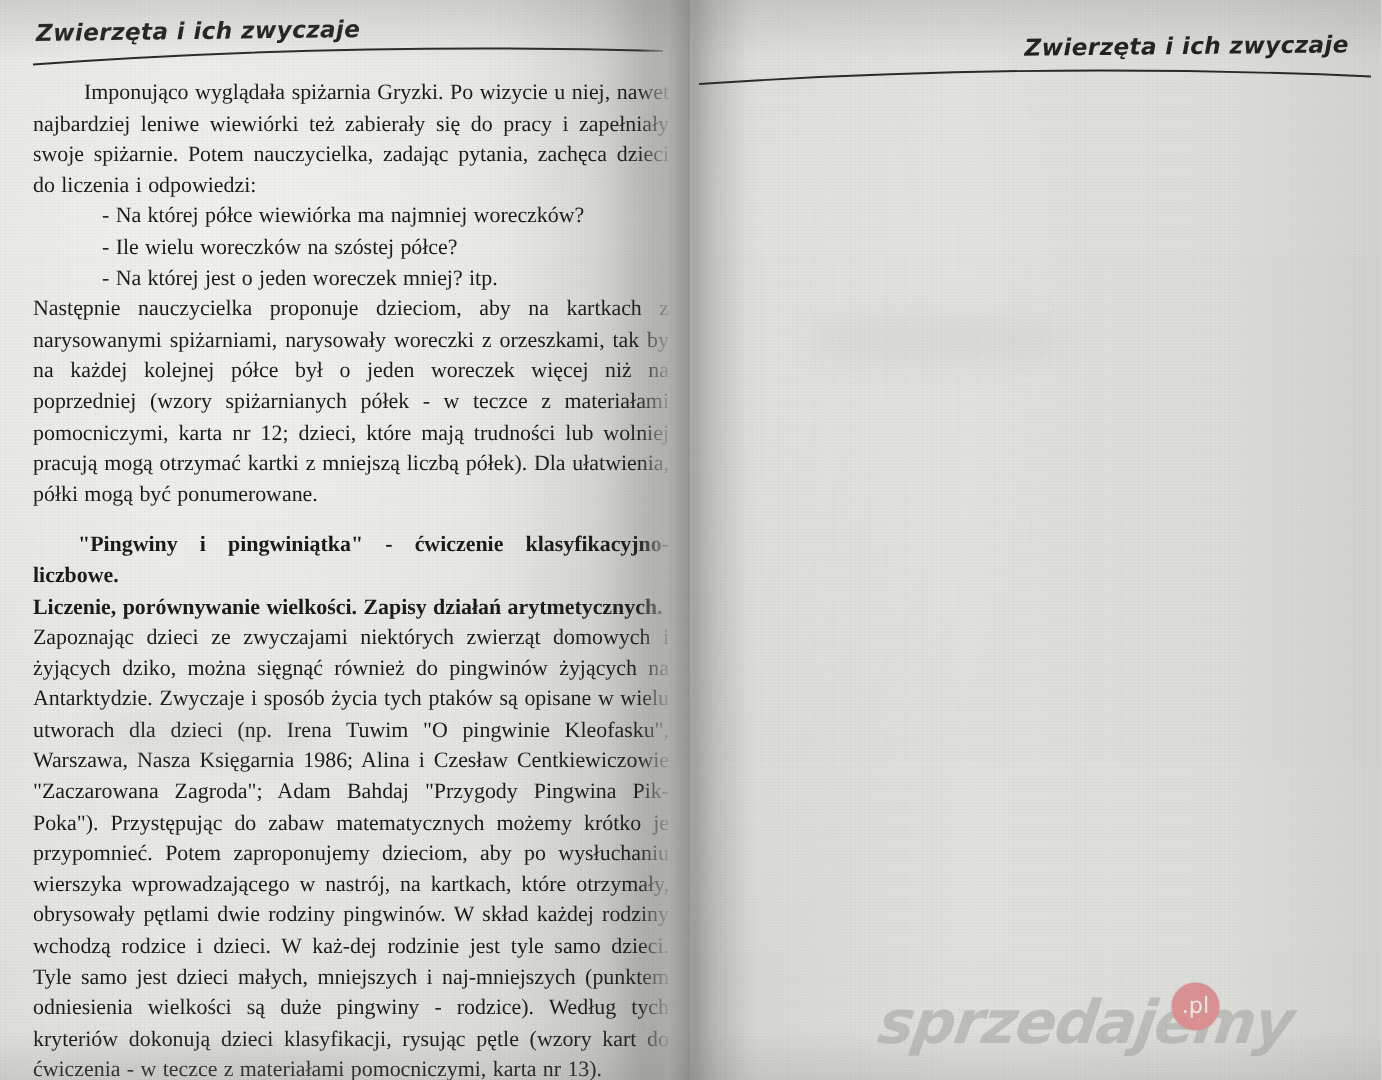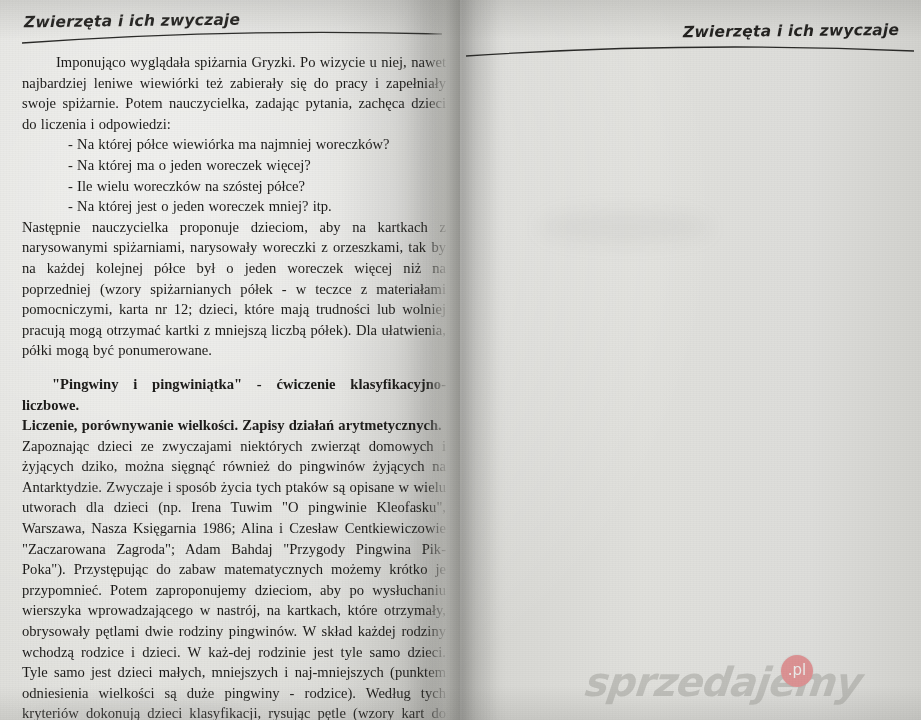--- a/index.html
+++ b/index.html
@@ -130,21 +130,20 @@
         <path d="M0 13 Q 210 -2 420 4" stroke="#2a2a28" stroke-width="1.3" fill="none"></path>
       </svg>
     </div>
 
     <div class="col serif" id="left-col">
 
       <p class="body">Imponująco wyglądała spiżarnia Gryzki. Po wizycie u niej, nawet najbardziej leniwe wiewiórki też zabierały się do pracy i zapełniały swoje spiżarnie. Potem nauczycielka, zadając pytania, zachęca dzieci do liczenia i odpowiedzi:</p>
 
       <ul class="qlist">
         <li>- Na której półce wiewiórka ma najmniej woreczków?</li>
-        <li>- Na której ma o jeden woreczek więcej?</li>
         <li>- Ile wielu woreczków na szóstej półce?</li>
         <li>- Na której jest o jeden woreczek mniej? itp.</li>
       </ul>
 
       <p class="cont">Następnie nauczycielka proponuje dzieciom, aby na kartkach z narysowanymi spiżarniami, narysowały woreczki z orzeszkami, tak by na każdej kolejnej półce był o jeden woreczek więcej niż na poprzedniej (wzory spiżarnianych półek - w teczce z materiałami pomocniczymi, karta nr 12; dzieci, które mają trudności lub wolniej pracują mogą otrzymać kartki z mniejszą liczbą półek). Dla ułatwienia, półki mogą być ponumerowane.</p>
 
       <div class="exheading">
         <span>"Pingwiny i pingwiniątka" - ćwiczenie klasyfikacyjno-liczbowe.</span>
         <span class="l2">Liczenie, porównywanie wielkości. Zapisy działań arytmetycznych.</span>
       </div>

